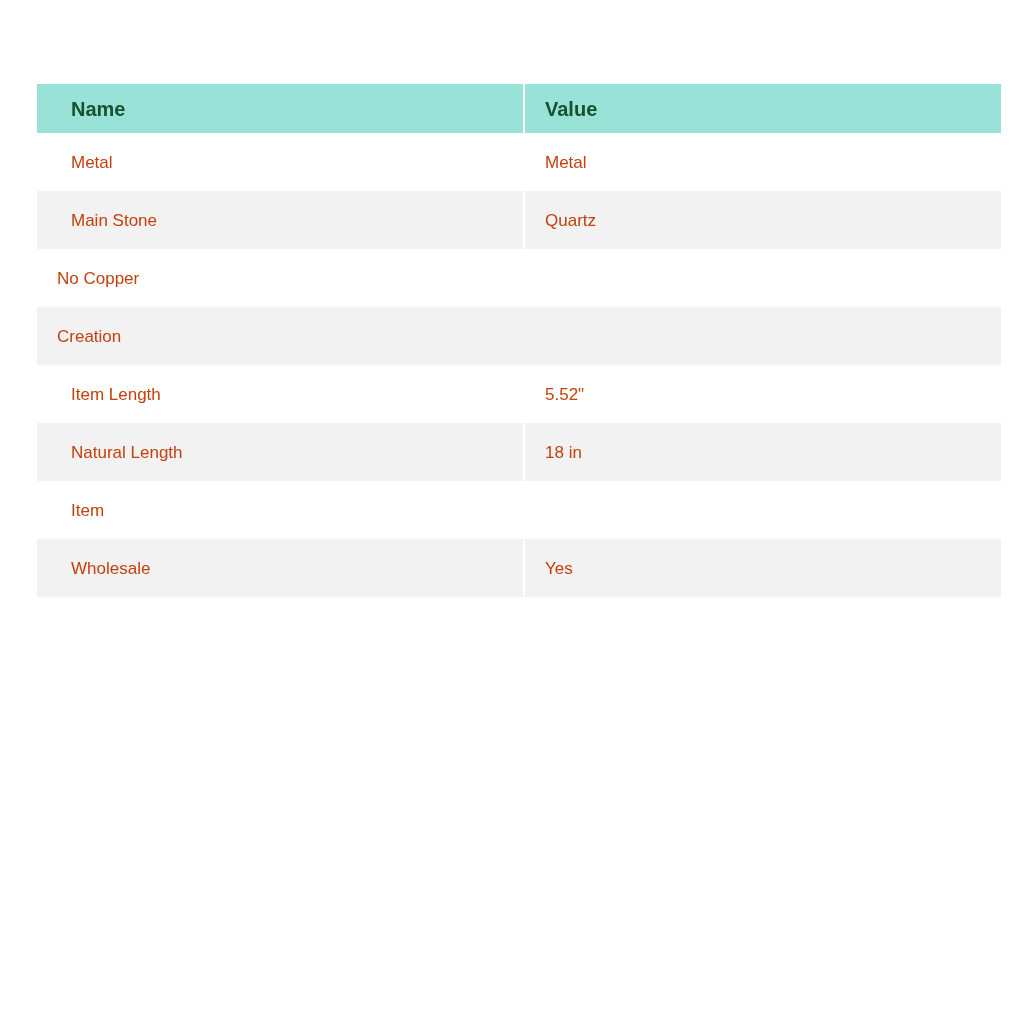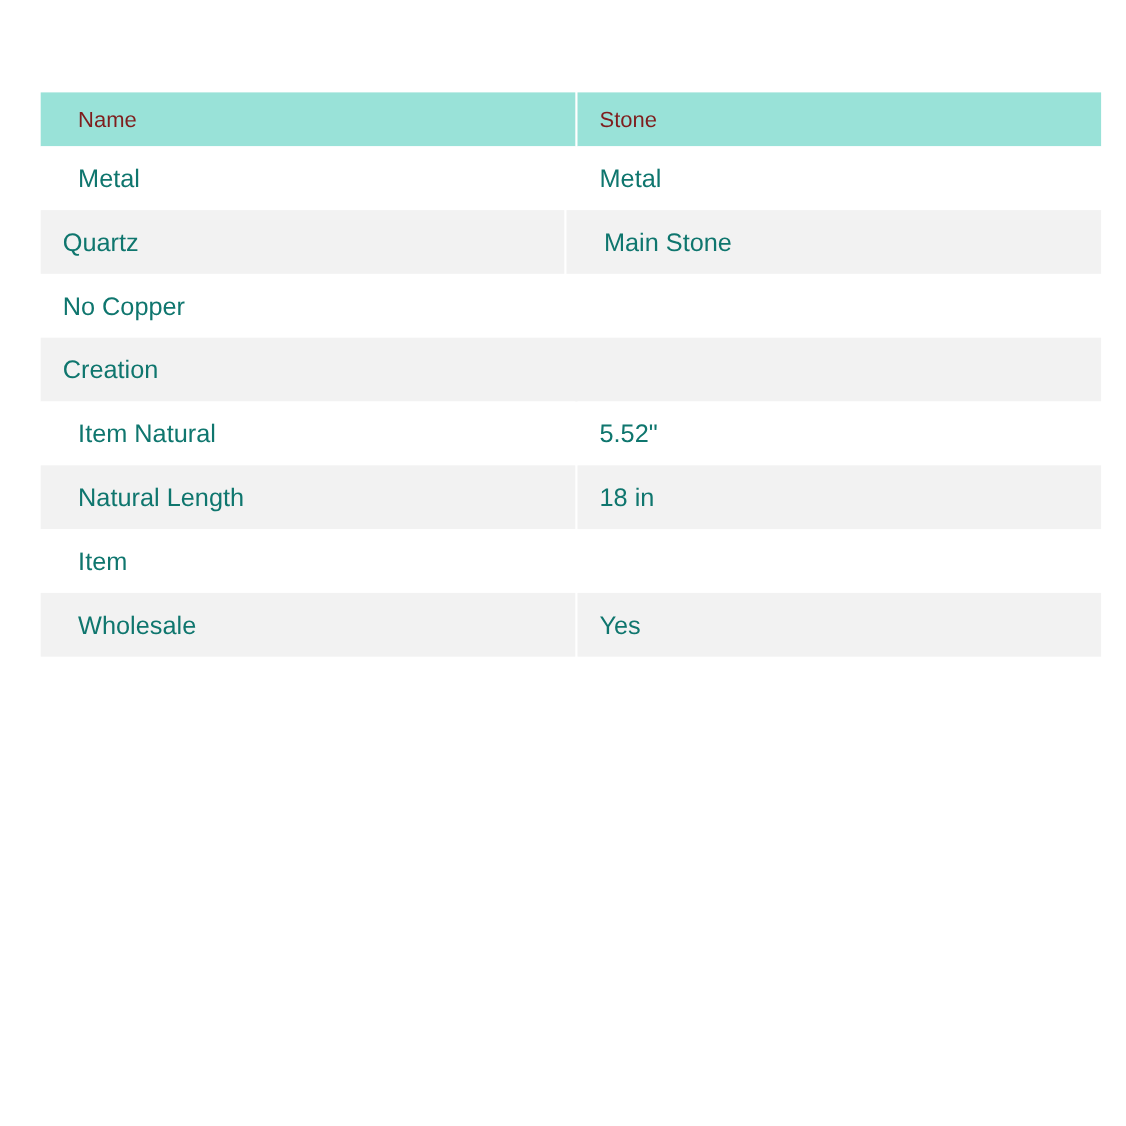--- a/index.html
+++ b/index.html
@@ -30,73 +30,73 @@
     height: 58px;
     background: transparent;
   }
   .row.header {
     height: 49px;
   }
   .cell {
     display: flex;
     align-items: center;
     background: #ffffff;
-    font-size: 23px;
+    font-size: 17px;
     line-height: 1;
-    color: #0f766e;
+    color: #c2410c;
   }
   .cell.name {
     width: 486px;
     padding-left: 34px;
   }
   .cell.value {
     flex: 1;
     padding-left: 20px;
   }
   .row.header .cell {
     background: var(--header-bg, #99e2d8);
-    font-weight: 400;
+    font-weight: 700;
     font-size: 20px;
-    color: #7f1d1d;
+    color: #14532d;
   }
   .row.alt .cell {
     background: var(--alt-row-bg, #f2f2f2);
   }
 </style>
 </head>
 <body>
 
 <div class="page">
   <div class="spec-table">
 
     <div class="row header">
       <div class="cell name">Name</div>
-      <div class="cell value">Stone</div>
+      <div class="cell value">Value</div>
     </div>
 
     <div class="row">
       <div class="cell name">Metal</div>
       <div class="cell value">Metal</div>
     </div>
 
     <div class="row alt">
+      <div class="cell name">Main Stone</div>
       <div class="cell value">Quartz</div>
-      <div class="cell name">Main Stone</div>
     </div>
 
     <div class="row">
       <div class="cell value">No Copper</div>
     </div>
 
     <div class="row alt">
       <div class="cell value">Creation</div>
     </div>
 
     <div class="row">
-      <div class="cell name">Item Natural</div>
+      <div class="cell name">Item Length</div>
       <div class="cell value">5.52"</div>
     </div>
 
     <div class="row alt">
       <div class="cell name">Natural Length</div>
       <div class="cell value">18 in</div>
     </div>
 
     <div class="row">
       <div class="cell name">Item</div>

